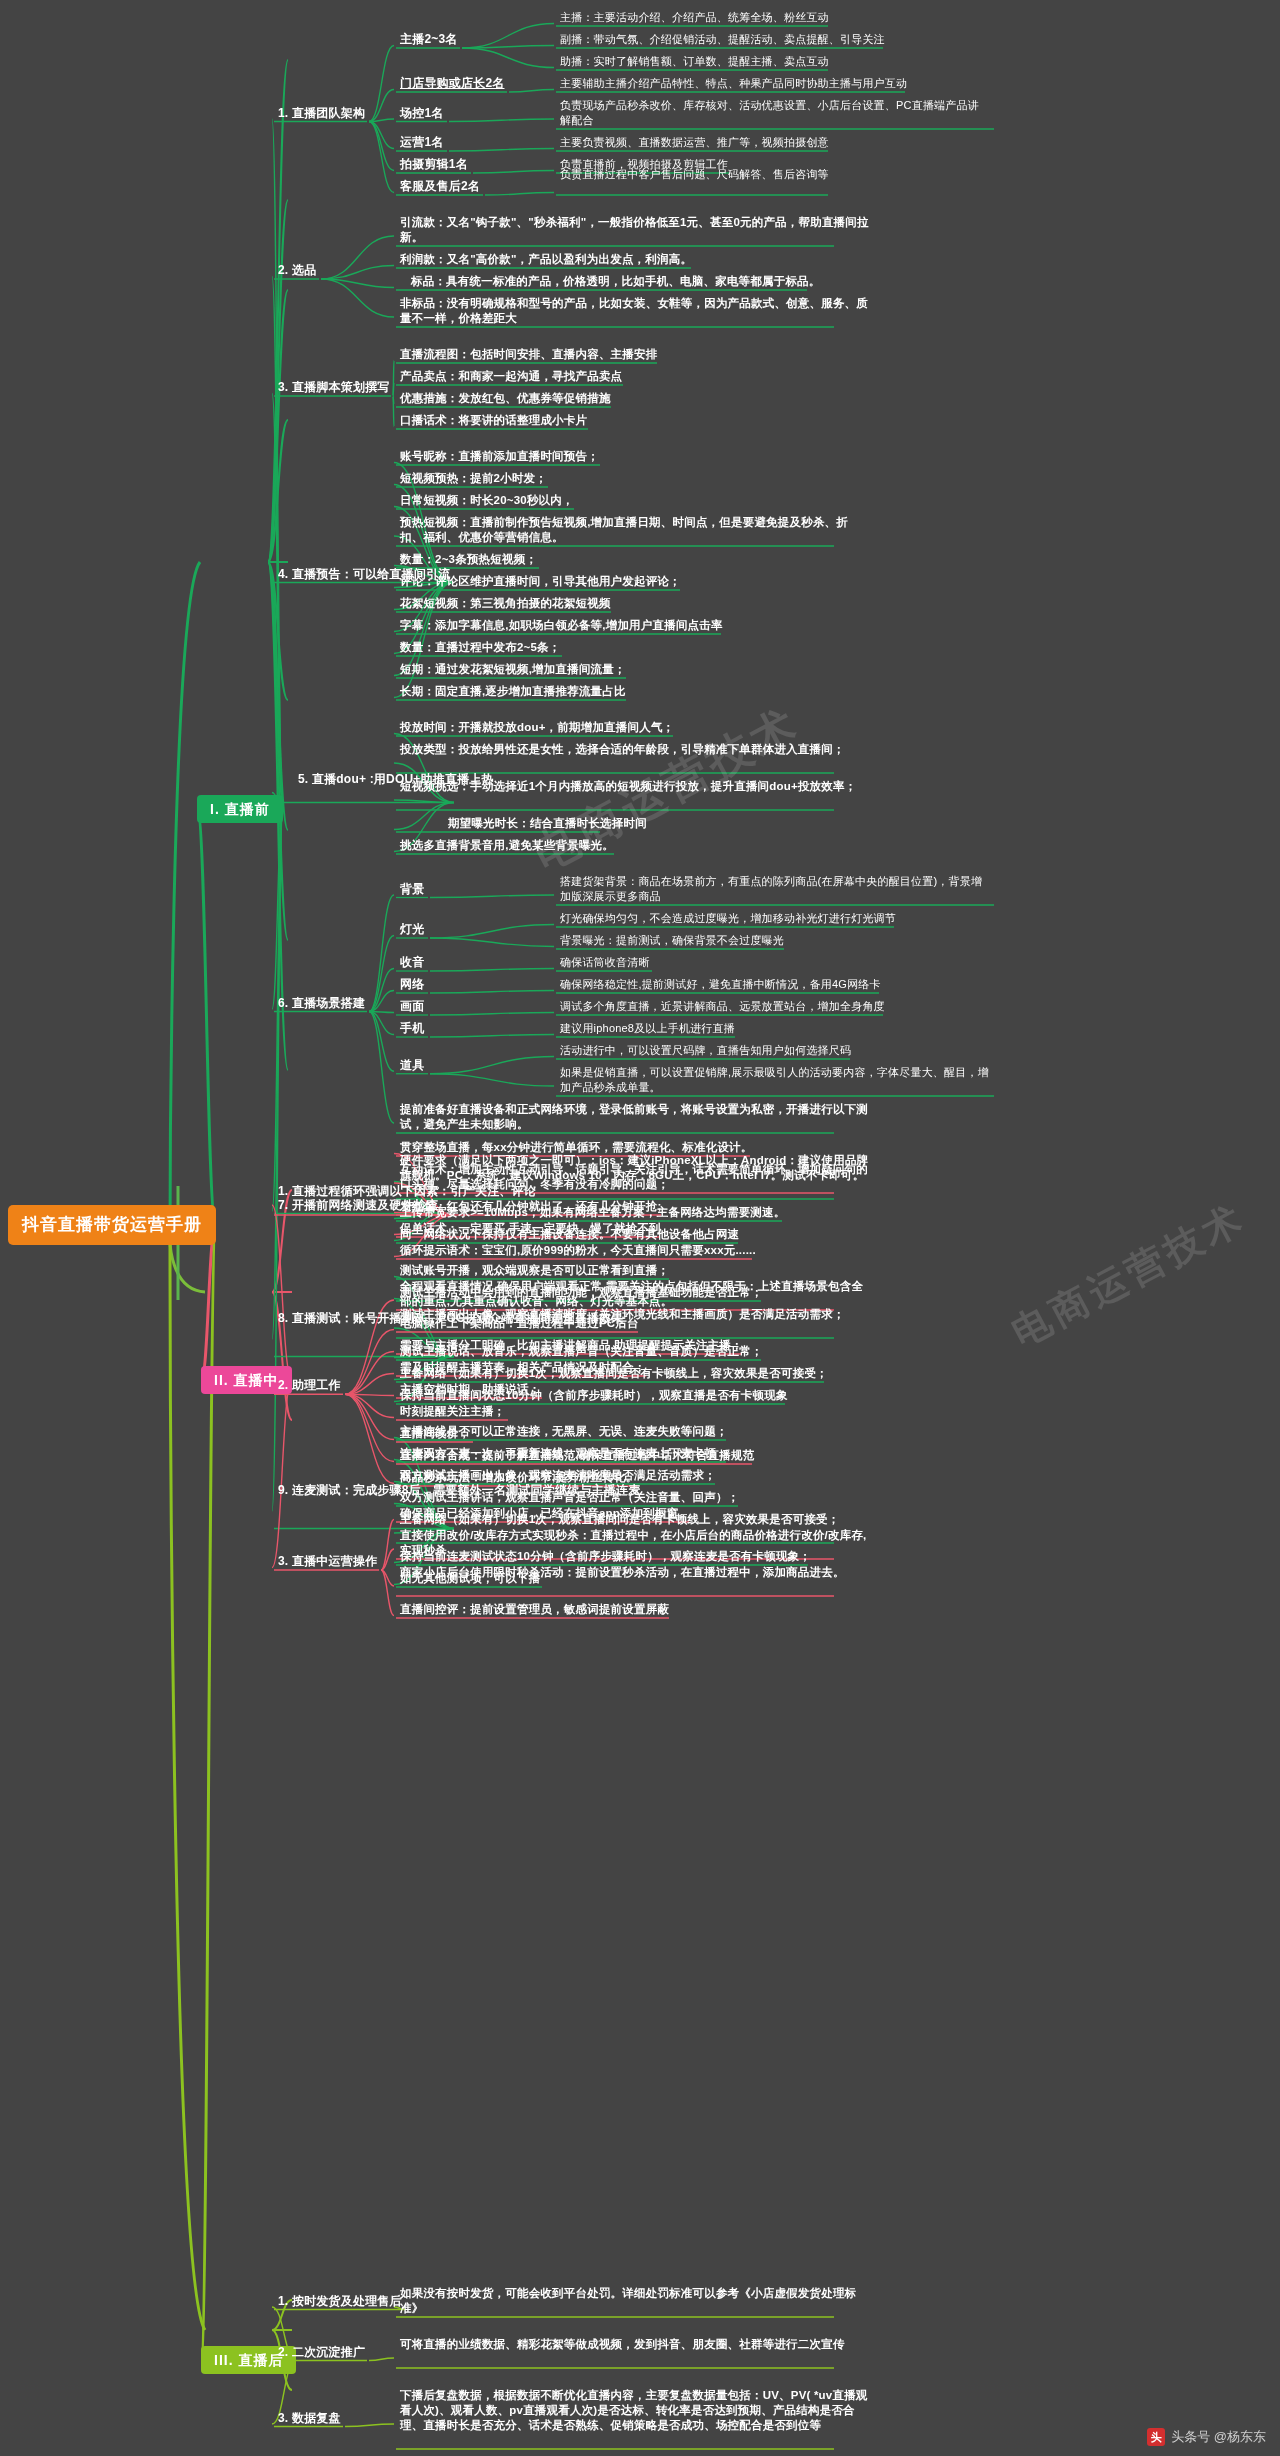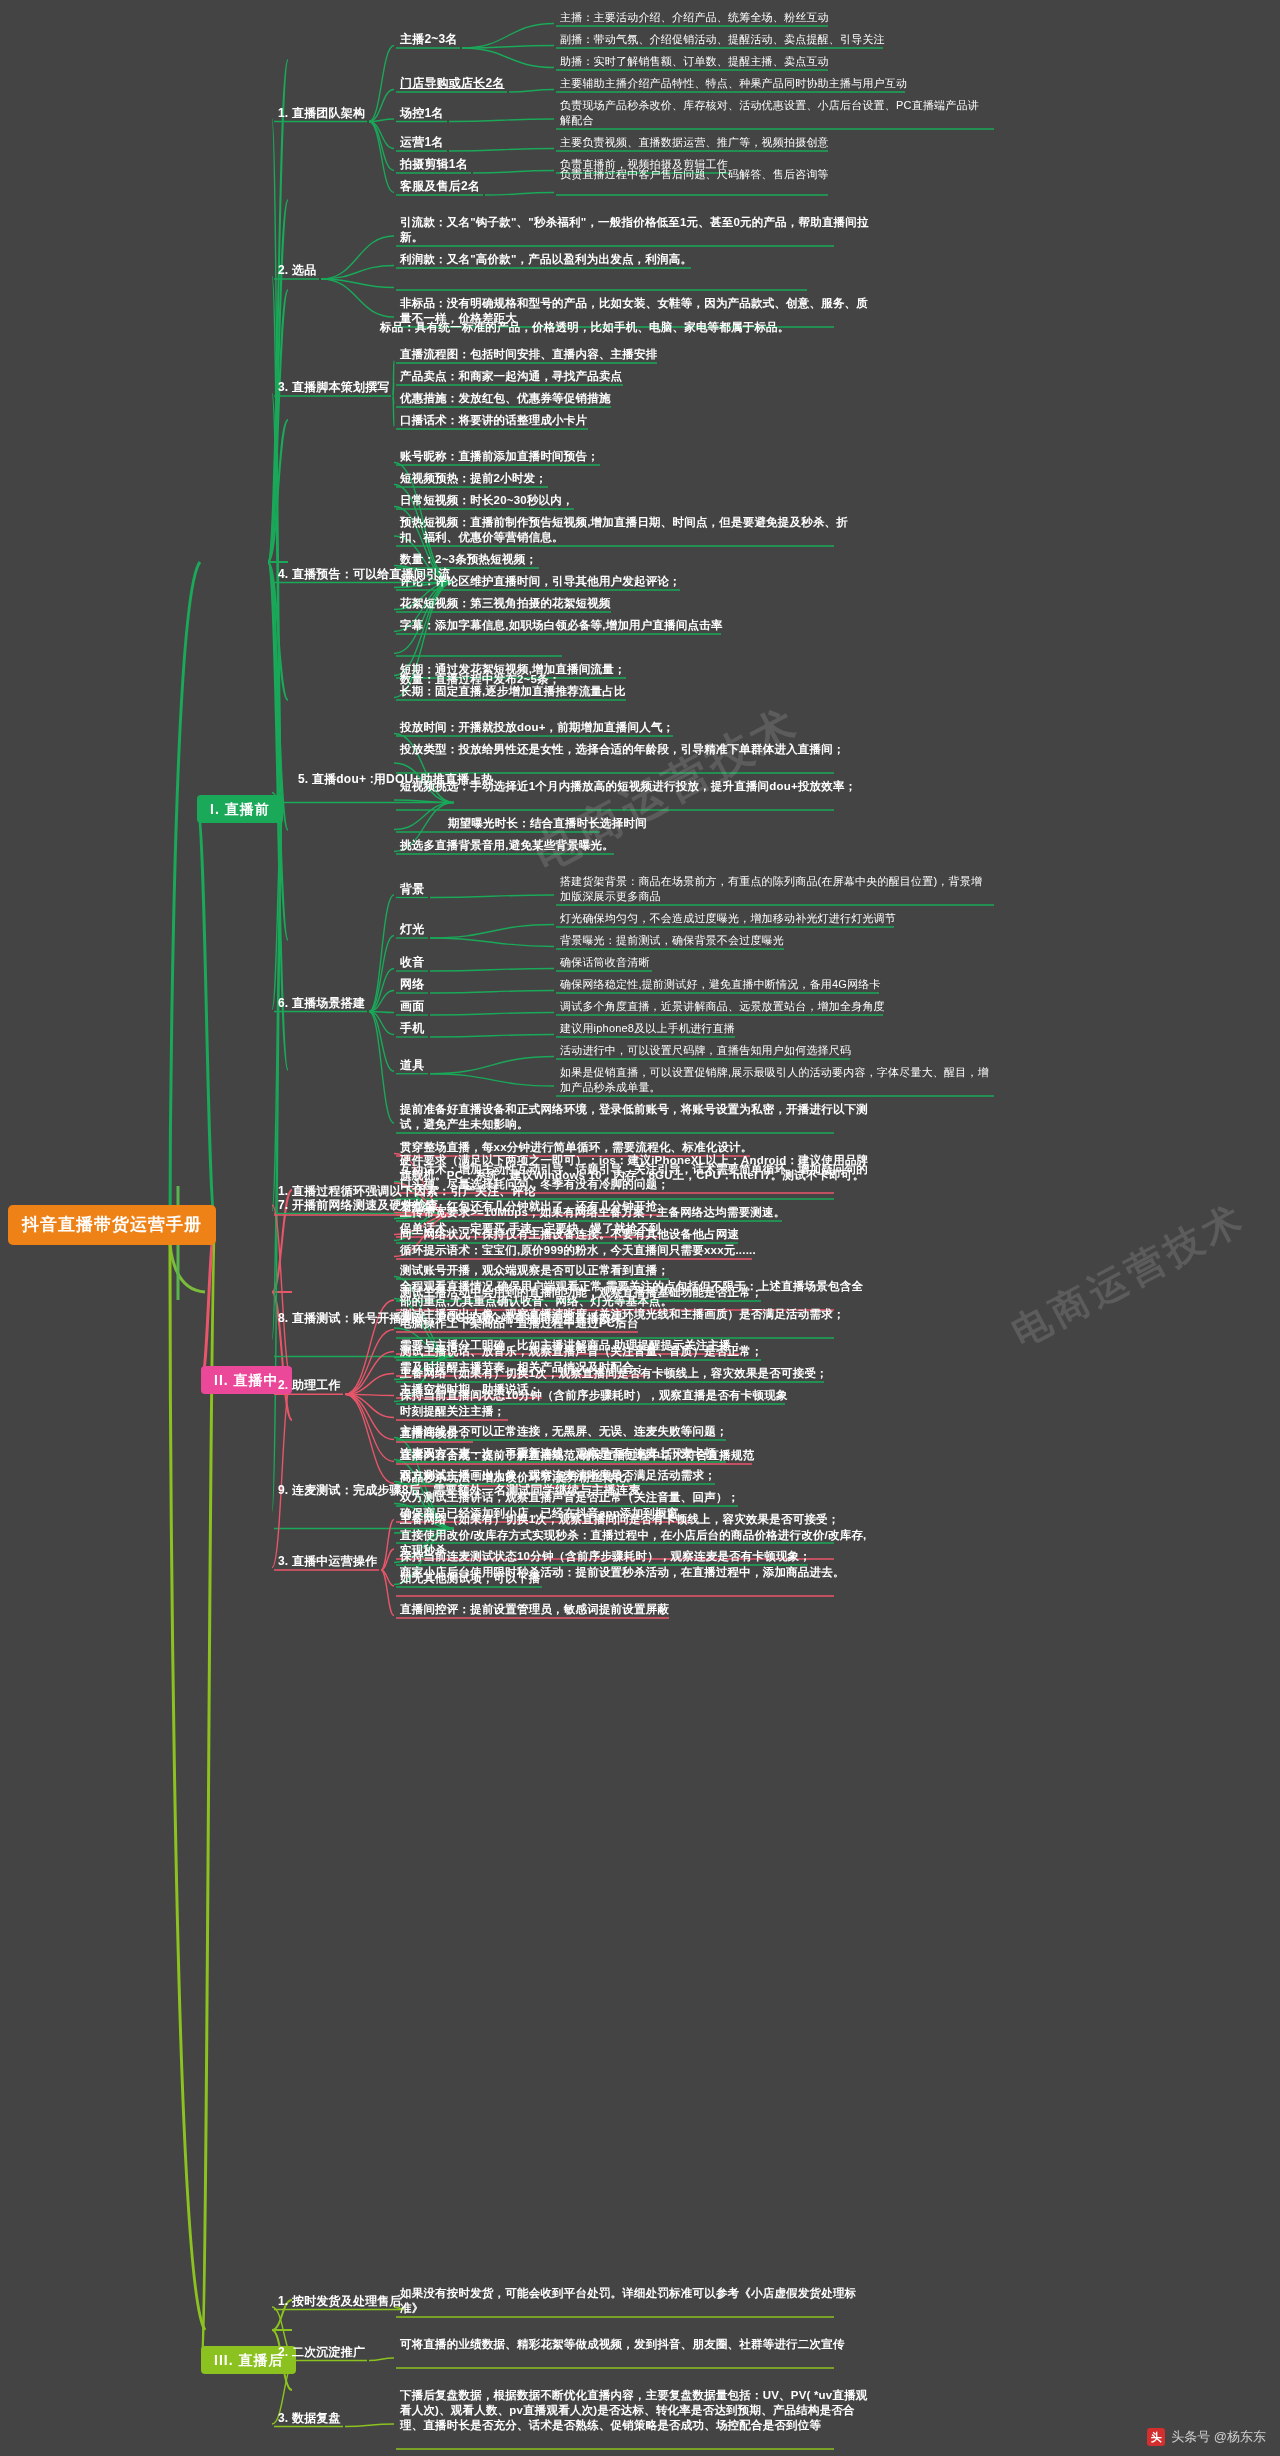--- a/index.html
+++ b/index.html
@@ -354,37 +354,37 @@
       <div class="node l2" style="left: 400px; top: 105.5px; max-width: 150px;">场控1名</div>
       <div class="node l4" style="left: 560px; top: 135px; max-width: 430px;">主要负责视频、直播数据运营、推广等，视频拍摄创意</div>
       <div class="node l2" style="left: 400px; top: 135px; max-width: 150px;">运营1名</div>
       <div class="node l4" style="left: 560px; top: 157px; max-width: 430px;">负责直播前，视频拍摄及剪辑工作</div>
       <div class="node l2" style="left: 400px; top: 157px; max-width: 150px;">拍摄剪辑1名</div>
       <div class="node l4" style="left: 560px; top: 167px; max-width: 430px;">负责直播过程中客户售后问题、尺码解答、售后咨询等</div>
       <div class="node l2" style="left: 400px; top: 179px; max-width: 150px;">客服及售后2名</div>
       <div class="node l2" style="left: 278px; top: 105.5px; max-width: 170px;">1. 直播团队架构</div>
       <div class="node l3" style="left: 400px; top: 215px; max-width: 470px;">引流款：又名"钩子款"、"秒杀福利"，一般指价格低至1元、甚至0元的产品，帮助直播间拉新。</div>
       <div class="node l3" style="left: 400px; top: 252px; max-width: 470px;">利润款：又名"高价款"，产品以盈利为出发点，利润高。</div>
-      <div class="node l3" style="left: 380px; top: 274px; max-width: 470px; margin-top: 46px;">标品：具有统一标准的产品，价格透明，比如手机、电脑、家电等都属于标品。</div>
+      <div class="node l3" style="left: 411px; top: 274px; max-width: 470px;">标品：具有统一标准的产品，价格透明，比如手机、电脑、家电等都属于标品。</div>
       <div class="node l3" style="left: 400px; top: 296px; max-width: 470px;">非标品：没有明确规格和型号的产品，比如女装、女鞋等，因为产品款式、创意、服务、质量不一样，价格差距大</div>
       <div class="node l2" style="left: 278px; top: 263px; max-width: 170px;">2. 选品</div>
       <div class="node l3" style="left: 400px; top: 347px; max-width: 470px;">直播流程图：包括时间安排、直播内容、主播安排</div>
       <div class="node l3" style="left: 400px; top: 369px; max-width: 470px;">产品卖点：和商家一起沟通，寻找产品卖点</div>
       <div class="node l3" style="left: 400px; top: 391px; max-width: 470px;">优惠措施：发放红包、优惠券等促销措施</div>
       <div class="node l3" style="left: 400px; top: 413px; max-width: 470px;">口播话术：将要讲的话整理成小卡片</div>
       <div class="node l2" style="left: 278px; top: 380px; max-width: 170px;">3. 直播脚本策划撰写</div>
       <div class="node l3" style="left: 400px; top: 449px; max-width: 470px;">账号昵称：直播前添加直播时间预告；</div>
       <div class="node l3" style="left: 400px; top: 471px; max-width: 470px;">短视频预热：提前2小时发；</div>
       <div class="node l3" style="left: 400px; top: 493px; max-width: 470px; text-align: right;">日常短视频：时长20~30秒以内，</div>
       <div class="node l3" style="left: 400px; top: 515px; max-width: 470px;">预热短视频：直播前制作预告短视频,增加直播日期、时间点，但是要避免提及秒杀、折扣、福利、优惠价等营销信息。</div>
       <div class="node l3" style="left: 400px; top: 552px; max-width: 470px;">数量：2~3条预热短视频；</div>
       <div class="node l3" style="left: 400px; top: 574px; max-width: 470px;">评论：评论区维护直播时间，引导其他用户发起评论；</div>
       <div class="node l3" style="left: 400px; top: 596px; max-width: 470px;">花絮短视频：第三视角拍摄的花絮短视频</div>
       <div class="node l3" style="left: 400px; top: 618px; max-width: 470px;">字幕：添加字幕信息,如职场白领必备等,增加用户直播间点击率</div>
-      <div class="node l3" style="left: 400px; top: 672px; max-width: 470px;">数量：直播过程中发布2~5条；</div>
+      <div class="node l3" style="left: 400px; top: 640px; max-width: 470px;">数量：直播过程中发布2~5条；</div>
       <div class="node l3" style="left: 400px; top: 662px; max-width: 470px;">短期：通过发花絮短视频,增加直播间流量；</div>
       <div class="node l3" style="left: 400px; top: 684px; max-width: 470px;">长期：固定直播,逐步增加直播推荐流量占比</div>
       <div class="node l2" style="left: 278px; top: 566.5px; max-width: 170px;">4. 直播预告：可以给直播间引流</div>
       <div class="node l3" style="left: 400px; top: 720px; max-width: 470px;">投放时间：开播就投放dou+，前期增加直播间人气；</div>
       <div class="node l3" style="left: 400px; top: 742px; max-width: 470px;">投放类型：投放给男性还是女性，选择合适的年龄段，引导精准下单群体进入直播间；</div>
       <div class="node l3" style="left: 400px; top: 779px; max-width: 470px;">短视频挑选：手动选择近1个月内播放高的短视频进行投放，提升直播间dou+投放效率；</div>
       <div class="node l3" style="left: 400px; top: 816px; max-width: 470px; margin-left: 48px;">期望曝光时长：结合直播时长选择时间</div>
       <div class="node l3" style="left: 400px; top: 838px; max-width: 470px;">挑选多直播背景音用,避免某些背景曝光。</div>
       <div class="node l2" style="left: 278px; top: 771.5px; max-width: 170px; padding-left: 20px;">5. 直播dou+ :用DOU+助推直播上热</div>
       <div class="node l4" style="left: 560px; top: 874px; max-width: 430px;">搭建货架背景：商品在场景前方，有重点的陈列商品(在屏幕中央的醒目位置)，背景增加版深展示更多商品</div>

